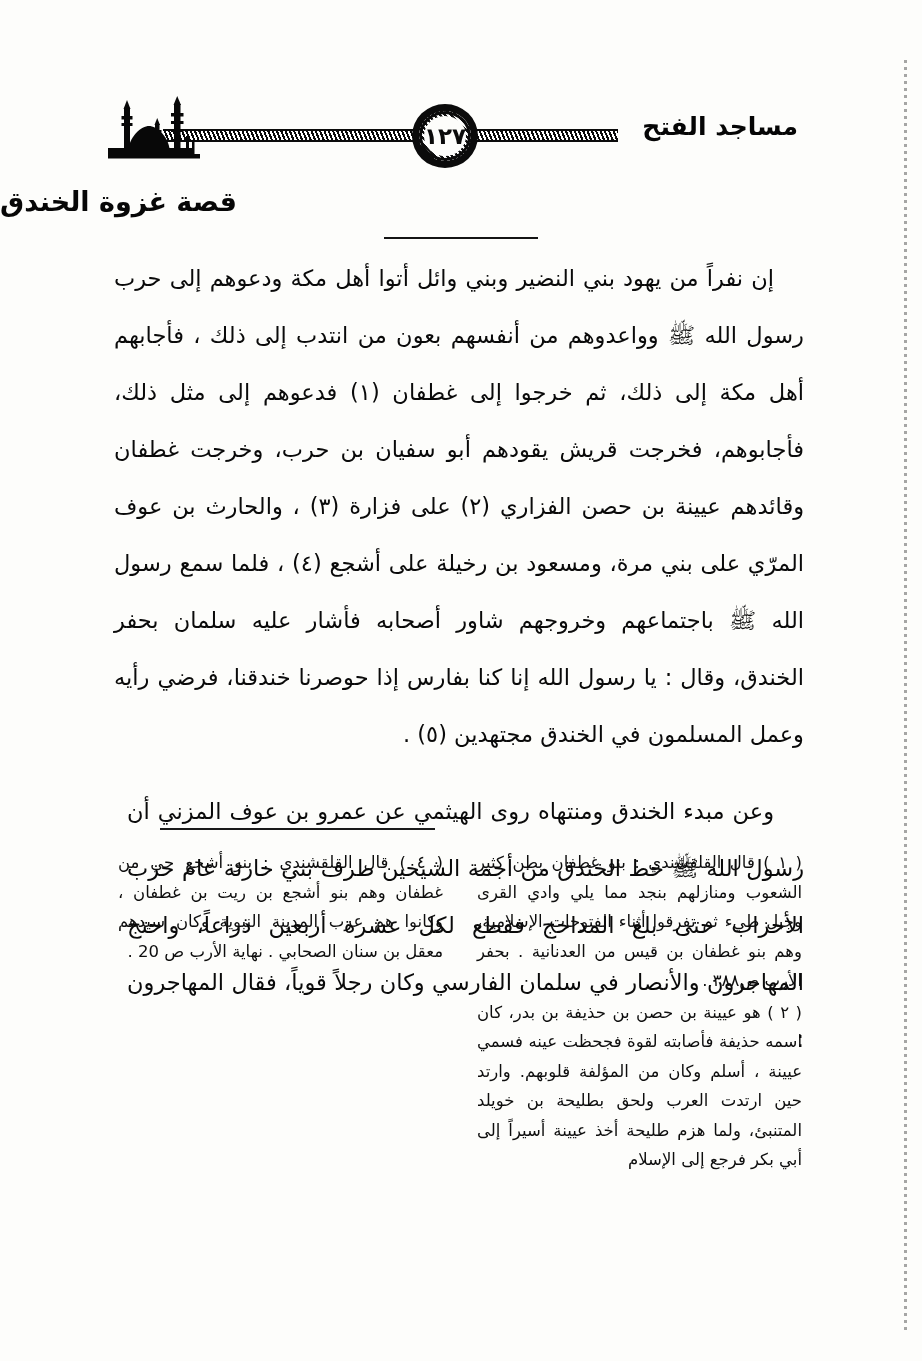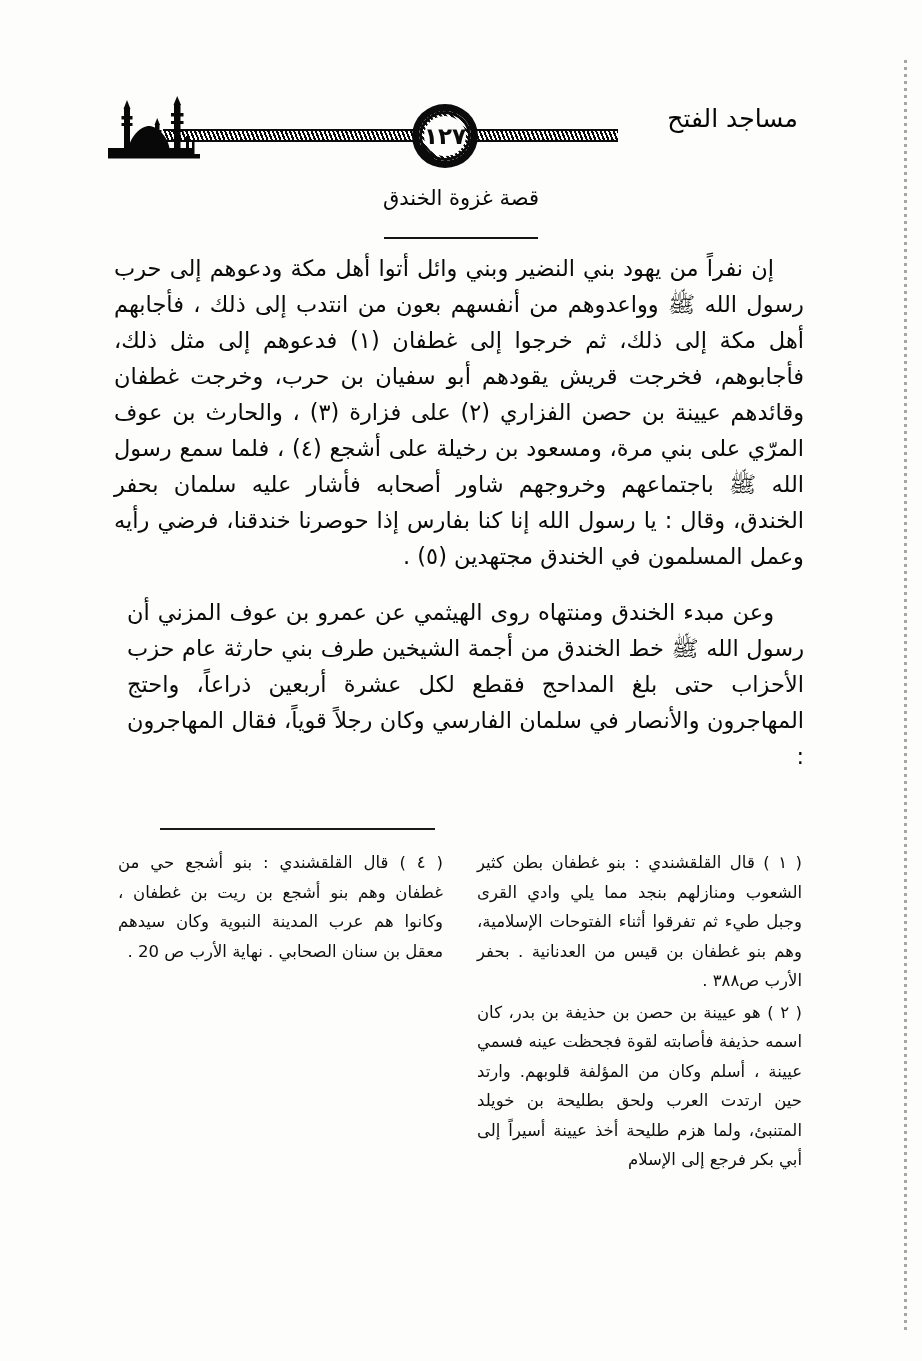--- a/index.html
+++ b/index.html
@@ -41,23 +41,23 @@
   .header {
     position: absolute;
     top: 96px;
     right: 108px;
     left: 108px;
     height: 72px;
   }
   .header-title {
     position: absolute;
     right: 16px;
-    top: 8px;
+    top: 16px;
     font-size: 25px;
-    font-weight: normal;
+    font-weight: bold;
     letter-spacing: 1px;
     color: #050505;
     white-space: nowrap;
     font-family: "DejaVu Sans", sans-serif;
   }
   .rope {
     position: absolute;
     top: 33px;
     right: 196px;
     width: 455px;
@@ -117,43 +117,43 @@
     width: 96px;
     height: 72px;
   }
 
   
   .chapter-title {
     position: absolute;
     top: 186px;
     right: 0;
     left: 0;
-    text-align: center;
-    font-size: 21px;
-    font-weight: normal;
+    text-align: left;
+    font-size: 27px;
+    font-weight: bold;
     color: #070707;
     letter-spacing: .5px;
   }
   .title-rule {
     position: absolute;
     top: 237px;
     right: 50%;
     width: 154px;
     margin-right: -77px;
     border-top: 2px solid #141414;
   }
 
   
   .body {
     position: absolute;
     top: 250px;
     right: 118px;
     width: 690px;
     font-size: 22.5px;
-    line-height: 36px;
+    line-height: 57px;
     color: #0a0a0a;
     text-align: justify;
     text-justify: inter-word;
   }
   .body p {
     margin: 0 0 20px 0;
     text-indent: 30px;
   }
   .body p:last-child { margin-bottom: 0; margin-left: 13px; }
 

